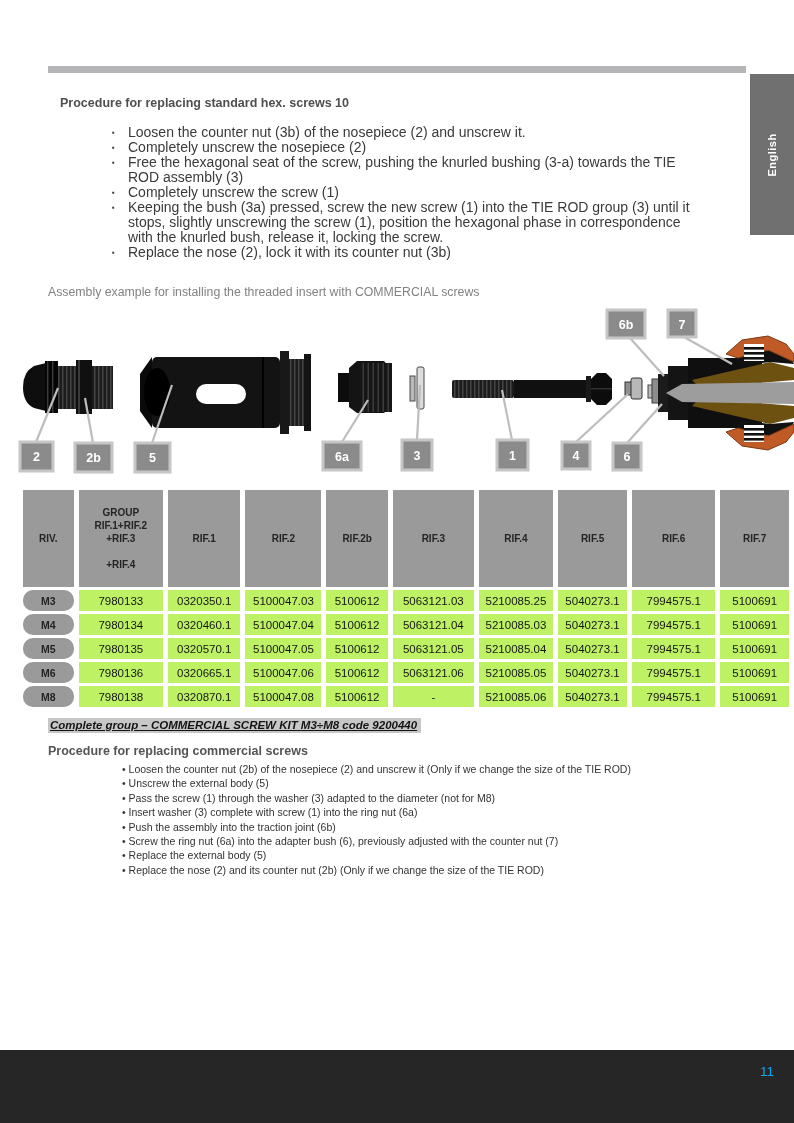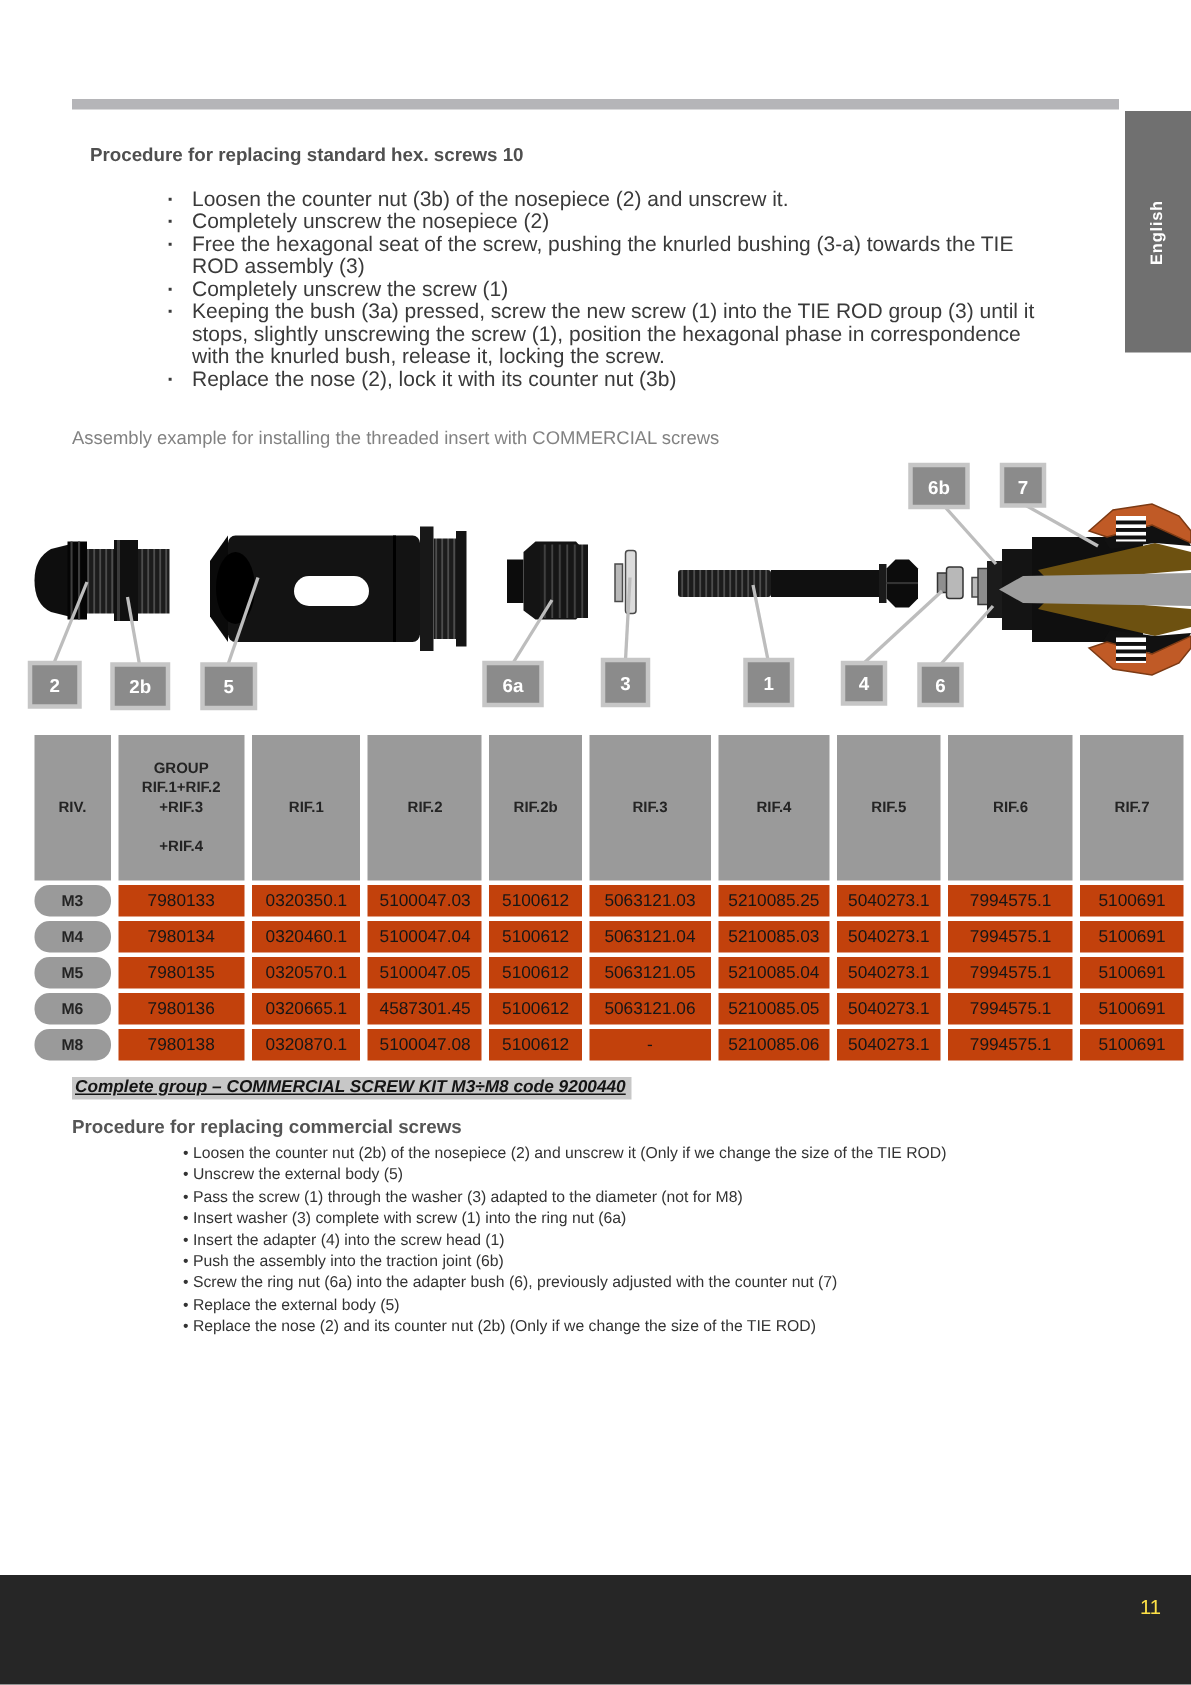--- a/index.html
+++ b/index.html
@@ -59,21 +59,21 @@
     text-align: center; vertical-align: middle;
     white-space: pre-line; height: 80px; padding: 16px;
   }
   .parts-table td.riv {
     background: #9a9a9a; color: #242424;
     font-size: 10.5px; font-weight: bold; text-align: center;
     height: 21px;
     border-radius: 10px;
   }
   .parts-table td.val {
-    background: #c2410c; color: #161616;
+    background: #bef264; color: #161616;
     font-size: 11.5px; text-align: center; height: 21px; padding: 0 2px;
   }
   .kit-note {
     position: absolute; left: 48px; top: 718px;
     display: inline-block; background: #c7c7c7;
     font-size: 11.5px; font-weight: bold; font-style: italic;
     text-decoration: underline; color: #141414; padding: 1px 4px 2px 2px;
   }
   .h-title2 {
     position: absolute; left: 48px; top: 744px;
@@ -83,21 +83,21 @@
     position: absolute; left: 122px; top: 762px; width: 600px;
     list-style: none; font-size: 10.5px; line-height: 14.4px; color: #333333;
   }
   .dot-list li::before { content: "• "; }
   .footer-bar {
     position: absolute; left: 0; top: 1050px;
     width: 794px; height: 73px; background: #262626;
   }
   .page-number {
     position: absolute; right: 20px; top: 14px;
-    color: #fde047; font-size: 13.5px;
+    color: #0ea5e9; font-size: 13.5px;
   }
 </style>
 </head>
 <body>
 
 <div class="top-rule"></div>
 
 <div class="lang-tab">
   <span>English</span>
 </div>
@@ -314,21 +314,21 @@
     <td class="val">5063121.05</td>
     <td class="val">5210085.04</td>
     <td class="val">5040273.1</td>
     <td class="val">7994575.1</td>
     <td class="val">5100691</td>
   </tr>
   <tr>
     <td class="riv">M6</td>
     <td class="val">7980136</td>
     <td class="val">0320665.1</td>
-    <td class="val">4587301.45</td>
+    <td class="val">5100047.06</td>
     <td class="val">5100612</td>
     <td class="val">5063121.06</td>
     <td class="val">5210085.05</td>
     <td class="val">5040273.1</td>
     <td class="val">7994575.1</td>
     <td class="val">5100691</td>
   </tr>
   <tr>
     <td class="riv">M8</td>
     <td class="val">7980138</td>
@@ -346,21 +346,20 @@
 
 <div class="kit-note">Complete group – COMMERCIAL SCREW KIT M3÷M8 code 9200440</div>
 
 <div class="h-title2">Procedure for replacing commercial screws</div>
 
 <ul class="dot-list">
   <li>Loosen the counter nut (2b) of the nosepiece (2) and unscrew it (Only if we change the size of the TIE ROD)</li>
   <li>Unscrew the external body (5)</li>
   <li>Pass the screw (1) through the washer (3) adapted to the diameter (not for M8)</li>
   <li>Insert washer (3) complete with screw (1) into the ring nut (6a)</li>
-  <li>Insert the adapter (4) into the screw head (1)</li>
   <li>Push the assembly into the traction joint (6b)</li>
   <li>Screw the ring nut (6a) into the adapter bush (6), previously adjusted with the counter nut (7)</li>
   <li>Replace the external body (5)</li>
   <li>Replace the nose (2) and its counter nut (2b) (Only if we change the size of the TIE ROD)</li>
 </ul>
 
 <div class="footer-bar">
   <span class="page-number">11</span>
 </div>
 

